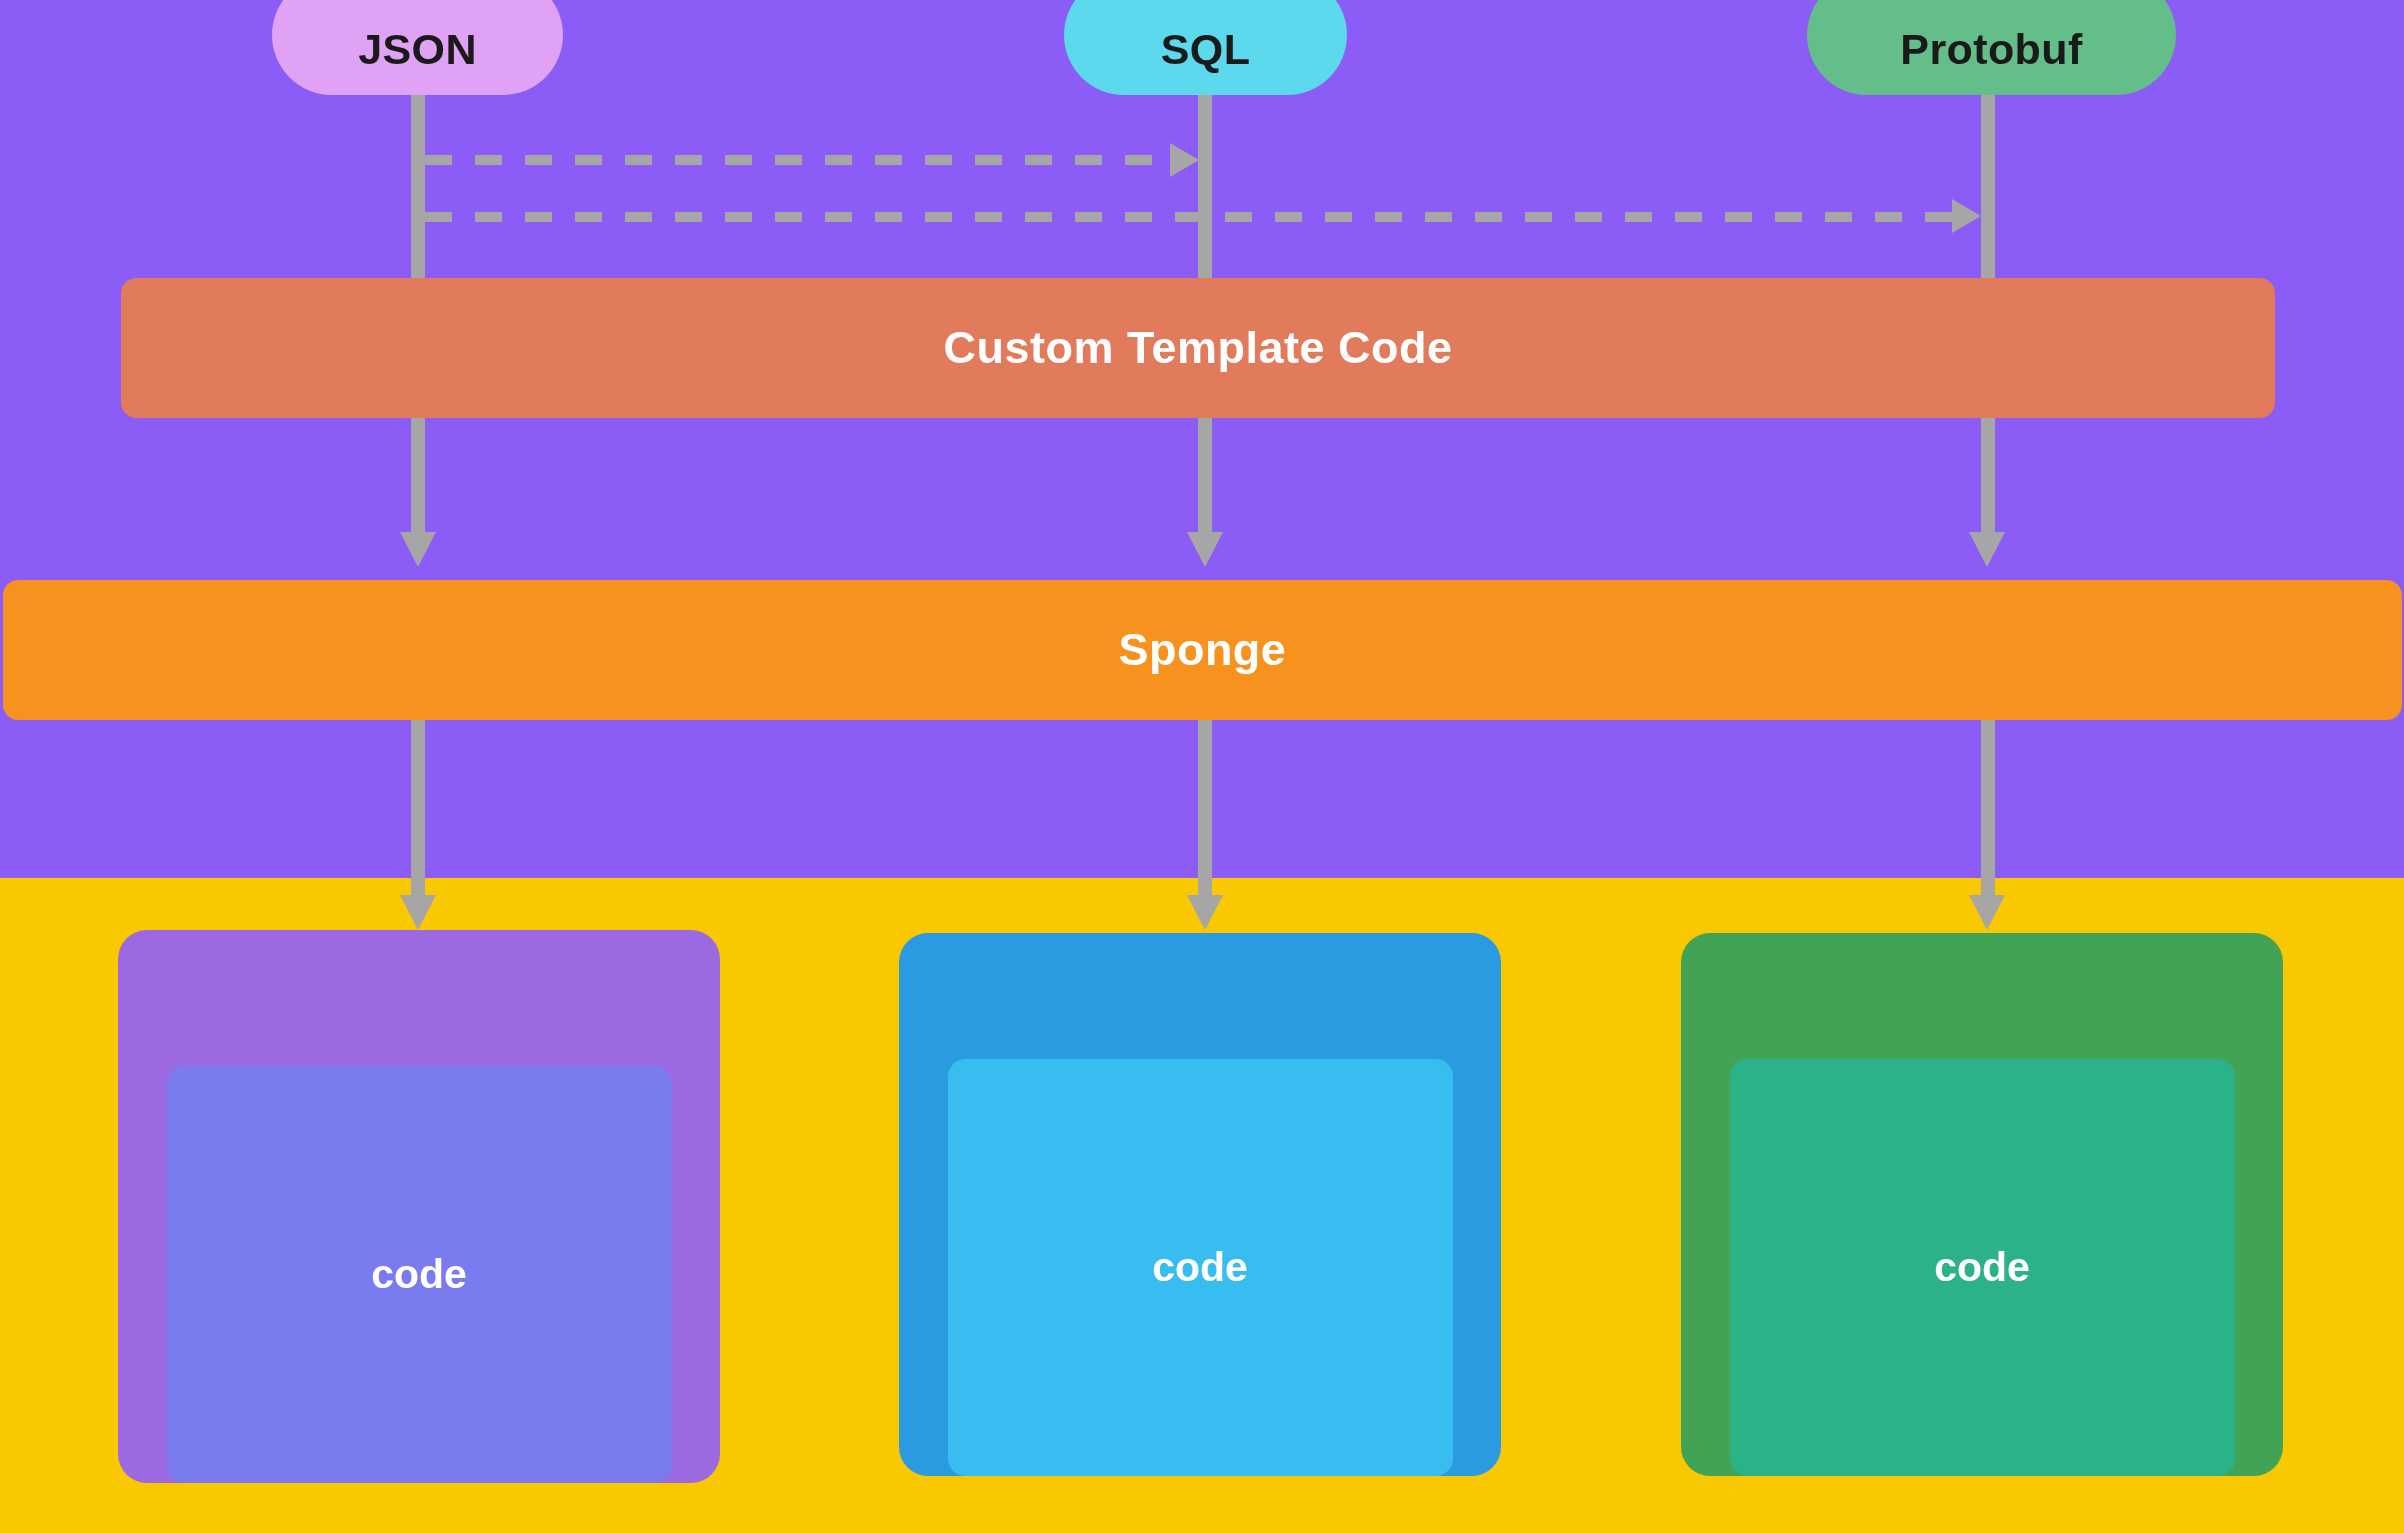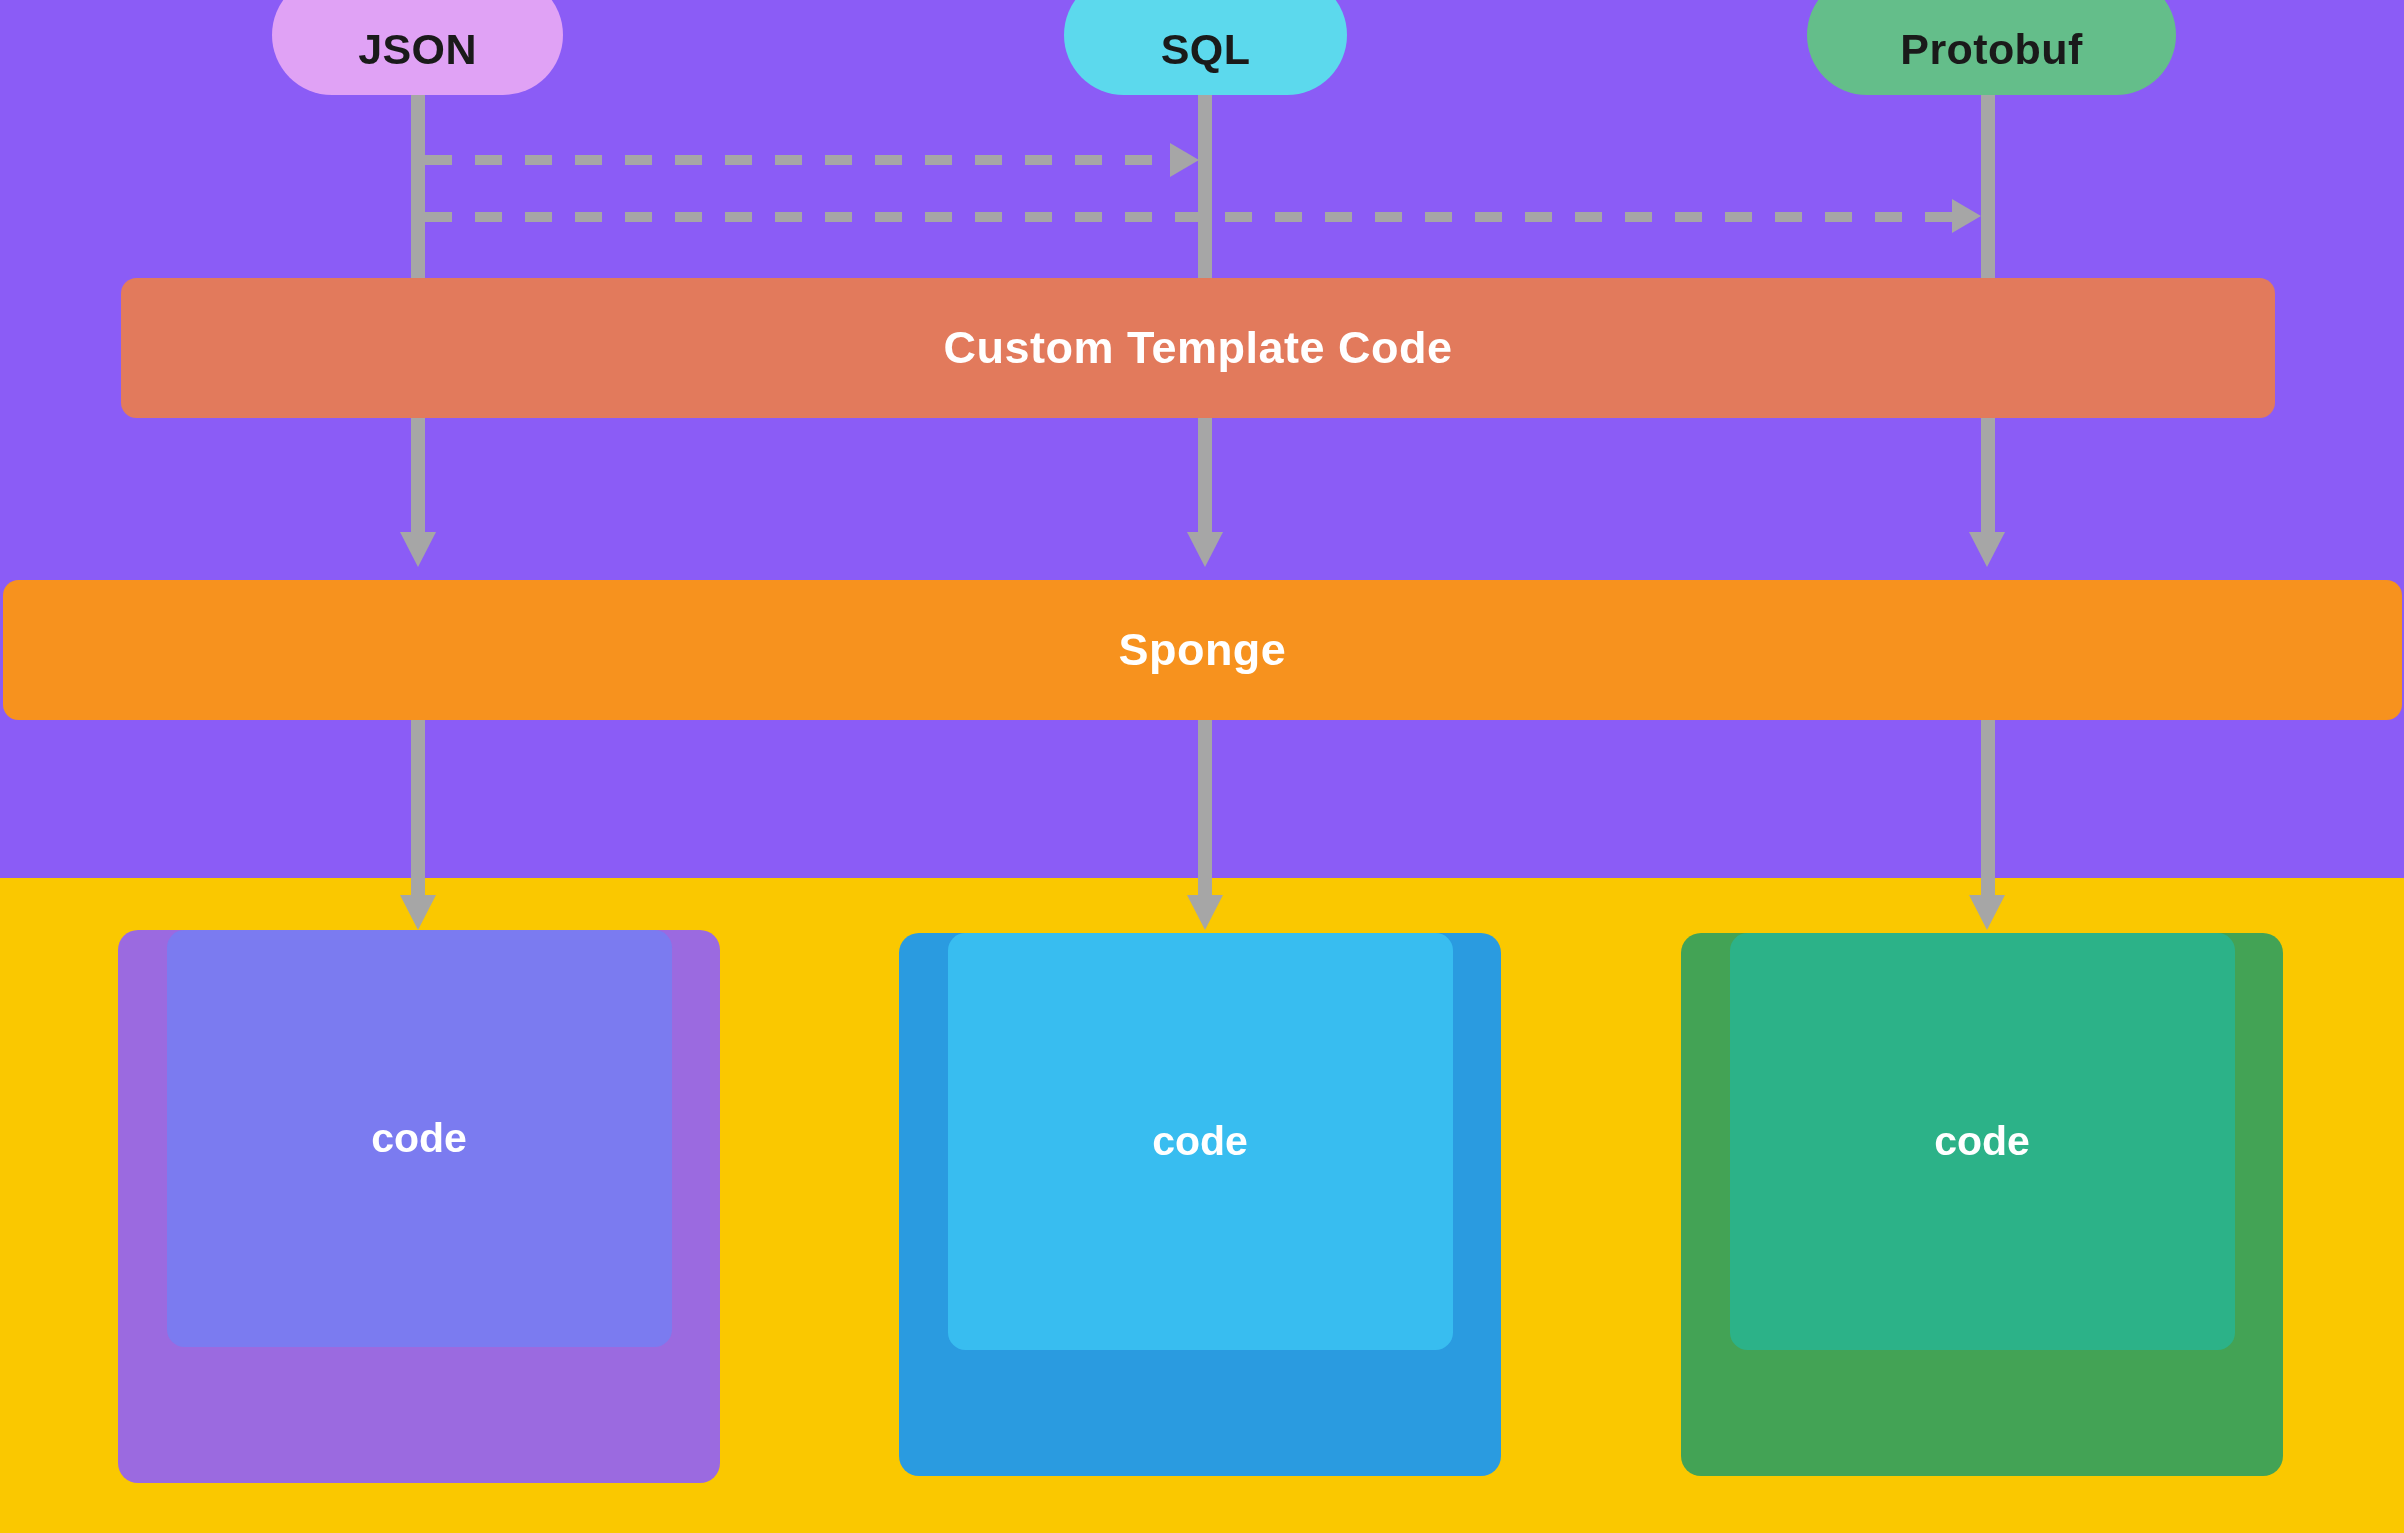--- a/index.html
+++ b/index.html
@@ -107,23 +107,23 @@
     background: #F7921E;
     font-size: 45px;
   }
 
   
   .code-outer {
     position: absolute;
     top: 930px;
     width: 602px;
     height: 553px;
-    border-radius: 20px;
-    display: flex;
-    align-items: flex-start;
+    border-radius: 29px;
+    display: flex;
+    align-items: flex-end;
     justify-content: center;
   }
   .code-inner {
     width: 505px;
     height: 417px;
     border-radius: 17.5px;
     display: flex;
     align-items: center;
     justify-content: center;
     color: #FFFFFF;

